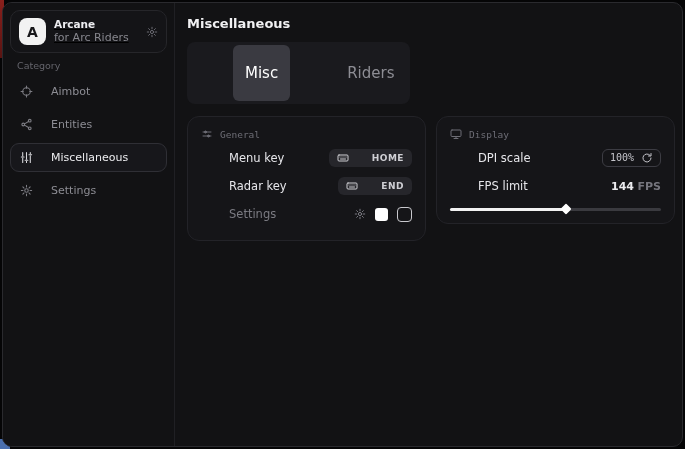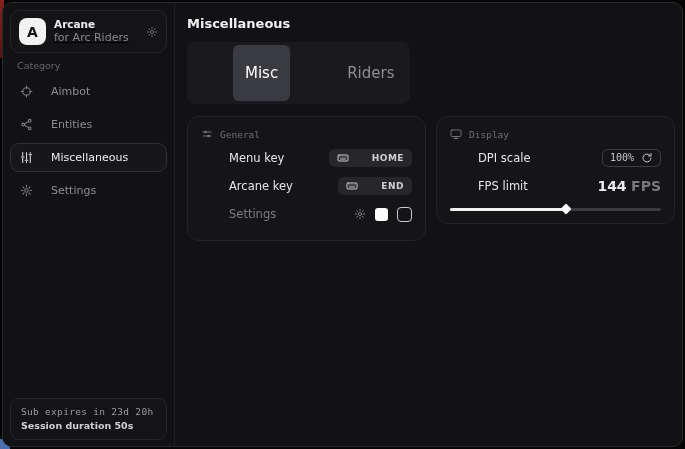--- a/index.html
+++ b/index.html
@@ -77,21 +77,21 @@
   .cross-gear { color:#7b7b82; display:flex; cursor:pointer; }
   .swatch { width:13px; height:13px; border-radius:3px; background:#ffffff; cursor:pointer; }
   .checkbox { width:15px; height:15px; border:1.5px solid #c9c9ce; border-radius:4px;
     background:transparent; cursor:pointer; }
 
   .dpi-control { display:flex; align-items:flex-start; gap:7px;
     border:1px solid #3c3c43; border-radius:6px; padding:2px 7px;
     font-size:10px; color:#c6c6cc; cursor:pointer;
     font-family:"DejaVu Sans Mono","Liberation Mono",monospace; }
 
-  .fps-value { font-size:14px; }
+  .fps-value { font-size:11px; }
   .fps-num { font-weight:bold; color:#ebebee; }
   .fps-unit { color:#76767e; font-weight:bold; }
 
   .slider { position:relative; margin-top:8px; height:3px; border-radius:2px;
     background:#3a3a3f; cursor:pointer; }
   .slider-fill { position:absolute; left:0; top:0; height:3px; border-radius:2px;
     background:#f2f2f2; }
   .slider-thumb { position:absolute; top:-3px; width:8px; height:8px;
     background:#ffffff; transform:rotate(45deg); border-radius:1.5px; }
 
@@ -164,24 +164,20 @@
           <svg class="ic" viewBox="0 0 24 24" fill="none" stroke="currentColor" stroke-width="2" stroke-linecap="round" stroke-linejoin="round">
             <circle cx="12" cy="12" r="3.2"></circle>
             <path d="M12 2.5v3M12 18.5v3M2.5 12h3M18.5 12h3M5.3 5.3l2.1 2.1M16.6 16.6l2.1 2.1M18.7 5.3l-2.1 2.1M7.4 16.6l-2.1 2.1"></path>
           </svg>
         </span>
         <span>Settings</span>
       </div>
 
     </div>
 
-    <div class="sidebar-footer">
-      <div class="sub-line1">Sub expires in 23d 20h</div>
-      <div class="sub-line2">Session duration 50s</div>
-    </div>
 
   </div>
 
   <div class="main">
 
     <div class="page-title">Miscellaneous</div>
 
     <div class="tabbar">
       <div class="tab active">Misc</div>
       <div class="tab">Riders</div>
@@ -208,21 +204,21 @@
               <svg class="ic-sm" viewBox="0 0 24 24" fill="none" stroke="currentColor" stroke-width="2" stroke-linecap="round">
                 <rect x="2" y="6" width="20" height="12" rx="2"></rect>
                 <path d="M6 10h.01M10 10h.01M14 10h.01M18 10h.01M7 14h10"></path>
               </svg>
             </span>
             <span>HOME</span>
           </span>
         </div>
 
         <div class="row">
-          <span class="row-label">Arcane key</span>
+          <span class="row-label">Radar key</span>
           <span class="keychip">
             <span>
               <svg class="ic-sm" viewBox="0 0 24 24" fill="none" stroke="currentColor" stroke-width="2" stroke-linecap="round">
                 <rect x="2" y="6" width="20" height="12" rx="2"></rect>
                 <path d="M6 10h.01M10 10h.01M14 10h.01M18 10h.01M7 14h10"></path>
               </svg>
             </span>
             <span>END</span>
           </span>
         </div>

